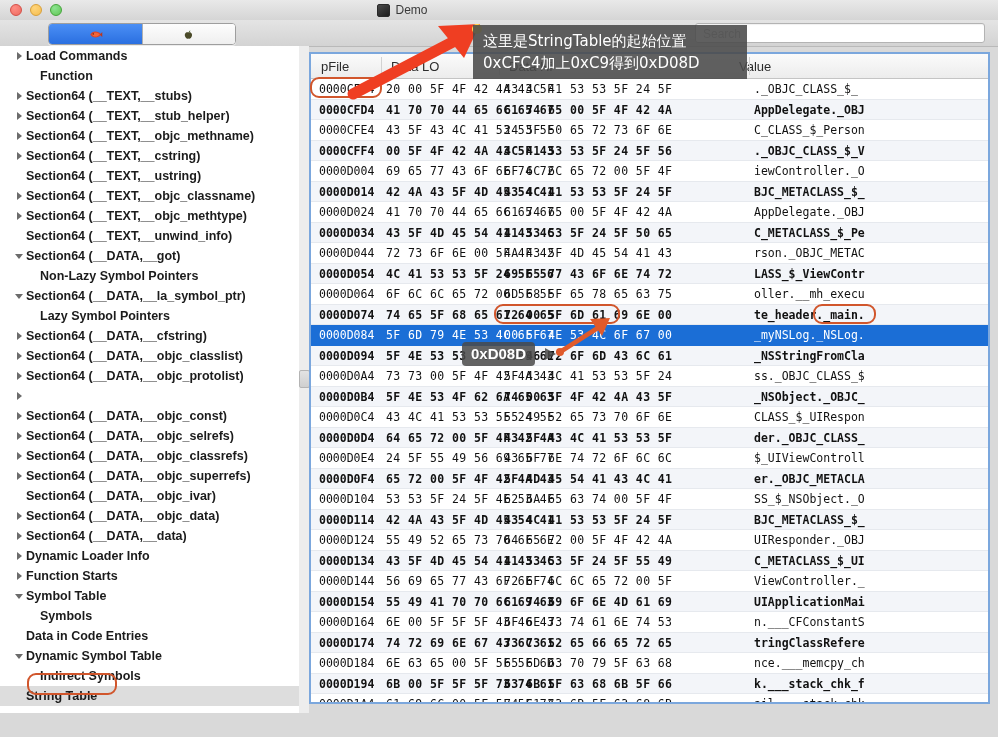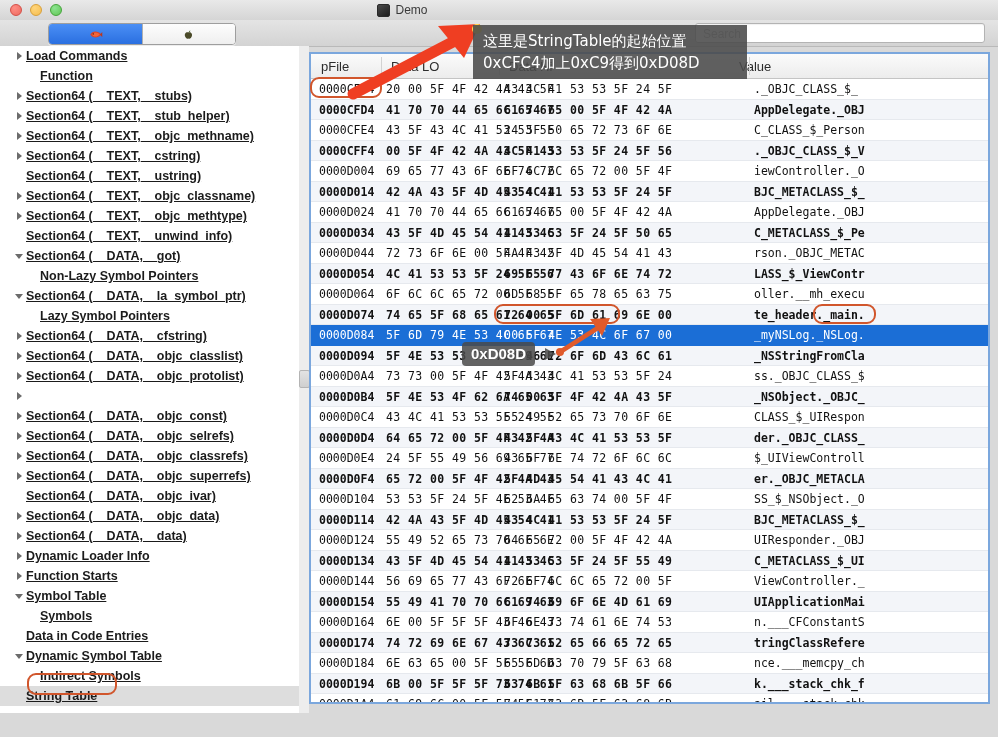--- a/index.html
+++ b/index.html
@@ -65,21 +65,20 @@
   .sidebar{
     position:absolute;left:0;top:46px;width:299px;height:667px;
     background:#fff;overflow:hidden;
     border-right:1px solid #c7c7c7;
   }
   .srow{
     height:20px;display:flex;align-items:center;
     font-size:12.5px;color:#1b1b1b;font-weight:bold;
     white-space:nowrap;position:relative;
     padding-left:0;
-    text-decoration:underline;
   }
   .srow.sel{background:#dddddd;}
   .tri{
     width:14px;flex:0 0 14px;display:flex;align-items:center;justify-content:center;
     font-size:8px;color:#646464;
   }
   .tri svg{display:block;}
   .slabel{padding-right:4px;}
   .depth0{padding-left:12px;}
   .depth1{padding-left:40px;}

